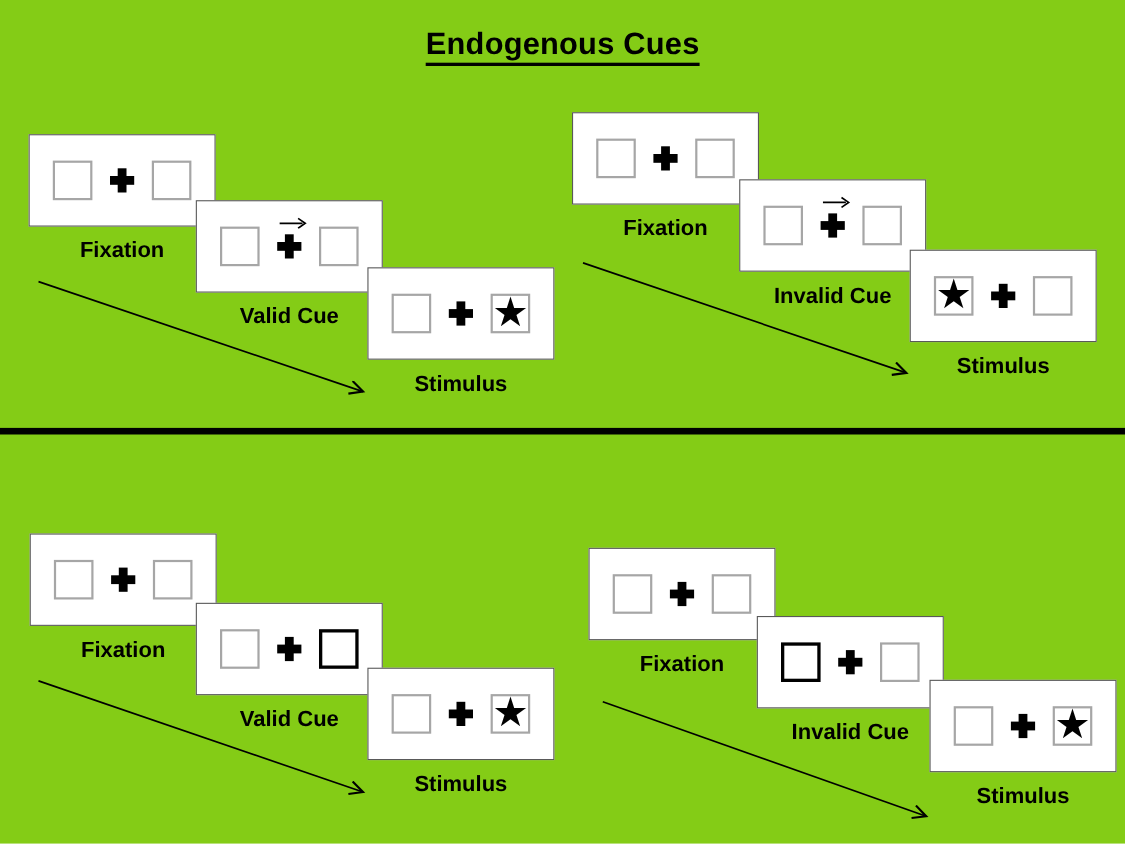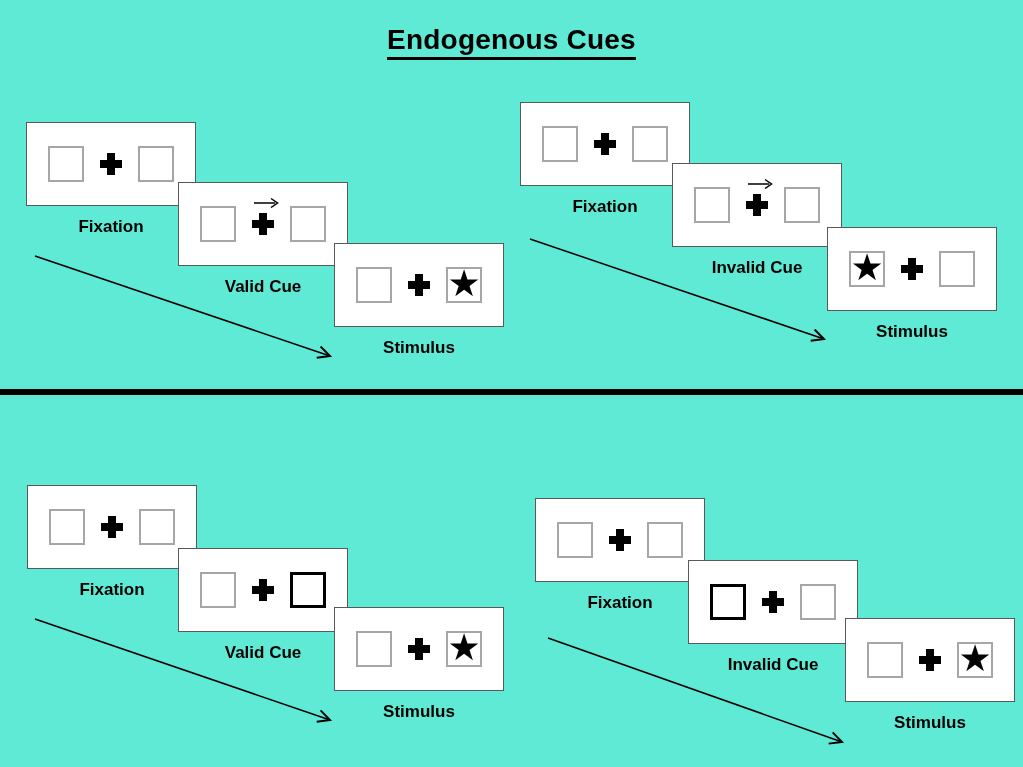--- a/index.html
+++ b/index.html
@@ -1,34 +1,34 @@
 <!DOCTYPE html>
 <html><head>
 <meta charset="utf-8">
 <style>
   html,body{margin:0;padding:0;background:#fff;}
-  .canvas{position:relative;width:1023px;height:767px;background:#5eead4;
+  .canvas{position:relative;width:1023px;height:767px;background:#84cc16;
           font-family:"Liberation Sans",sans-serif;overflow:hidden;color:#000;}
   .title-row{position:absolute;left:0;width:100%;text-align:center;}
   .title{display:inline-block;font-weight:bold;font-size:28px;color:#000;
          border-bottom:3px solid #000;padding-bottom:1px;letter-spacing:.2px;}
   .frame{position:absolute;width:170px;}
   .z1{z-index:1}.z2{z-index:2}.z3{z-index:3}
   .panel{width:170px;height:84px;background:#fff;border:1px solid #595959;
          box-sizing:border-box;display:flex;align-items:center;justify-content:center;gap:16px;}
   .box{width:36px;height:36px;border:2px solid #a6a6a6;box-sizing:border-box;background:#fff;
        display:flex;align-items:center;justify-content:center;flex:0 0 auto;}
   .box.bold{border:3px solid #000000;}
   .cross-col{position:relative;width:22px;height:22px;flex:0 0 auto;}
   .cross{position:absolute;inset:0;}
   .cross::before{content:"";position:absolute;left:0;top:7px;width:22px;height:8px;background:#000;}
   .cross::after{content:"";position:absolute;top:0;left:7px;width:8px;height:22px;background:#000;}
   .cue-arrow{position:absolute;top:-17px;left:2px;}
   .star{font-size:37px;line-height:1;color:#000;transform:translateY(-2px);}
-  .frame-label{margin-top:11px;width:170px;text-align:center;font-weight:bold;font-size:17px;}
+  .frame-label{margin-top:11px;width:170px;text-align:center;font-weight:bold;font-size:20px;}
   .divider{position:absolute;left:0;top:389px;width:1023px;height:6px;background:#000;}
   .arrows{position:absolute;left:0;top:0;z-index:5;pointer-events:none;}
 </style>
 </head>
 <body>
 
 <div class="canvas">
 
   <div class="title-row" style="top:24px">
     <span class="title">Endogenous Cues</span>

